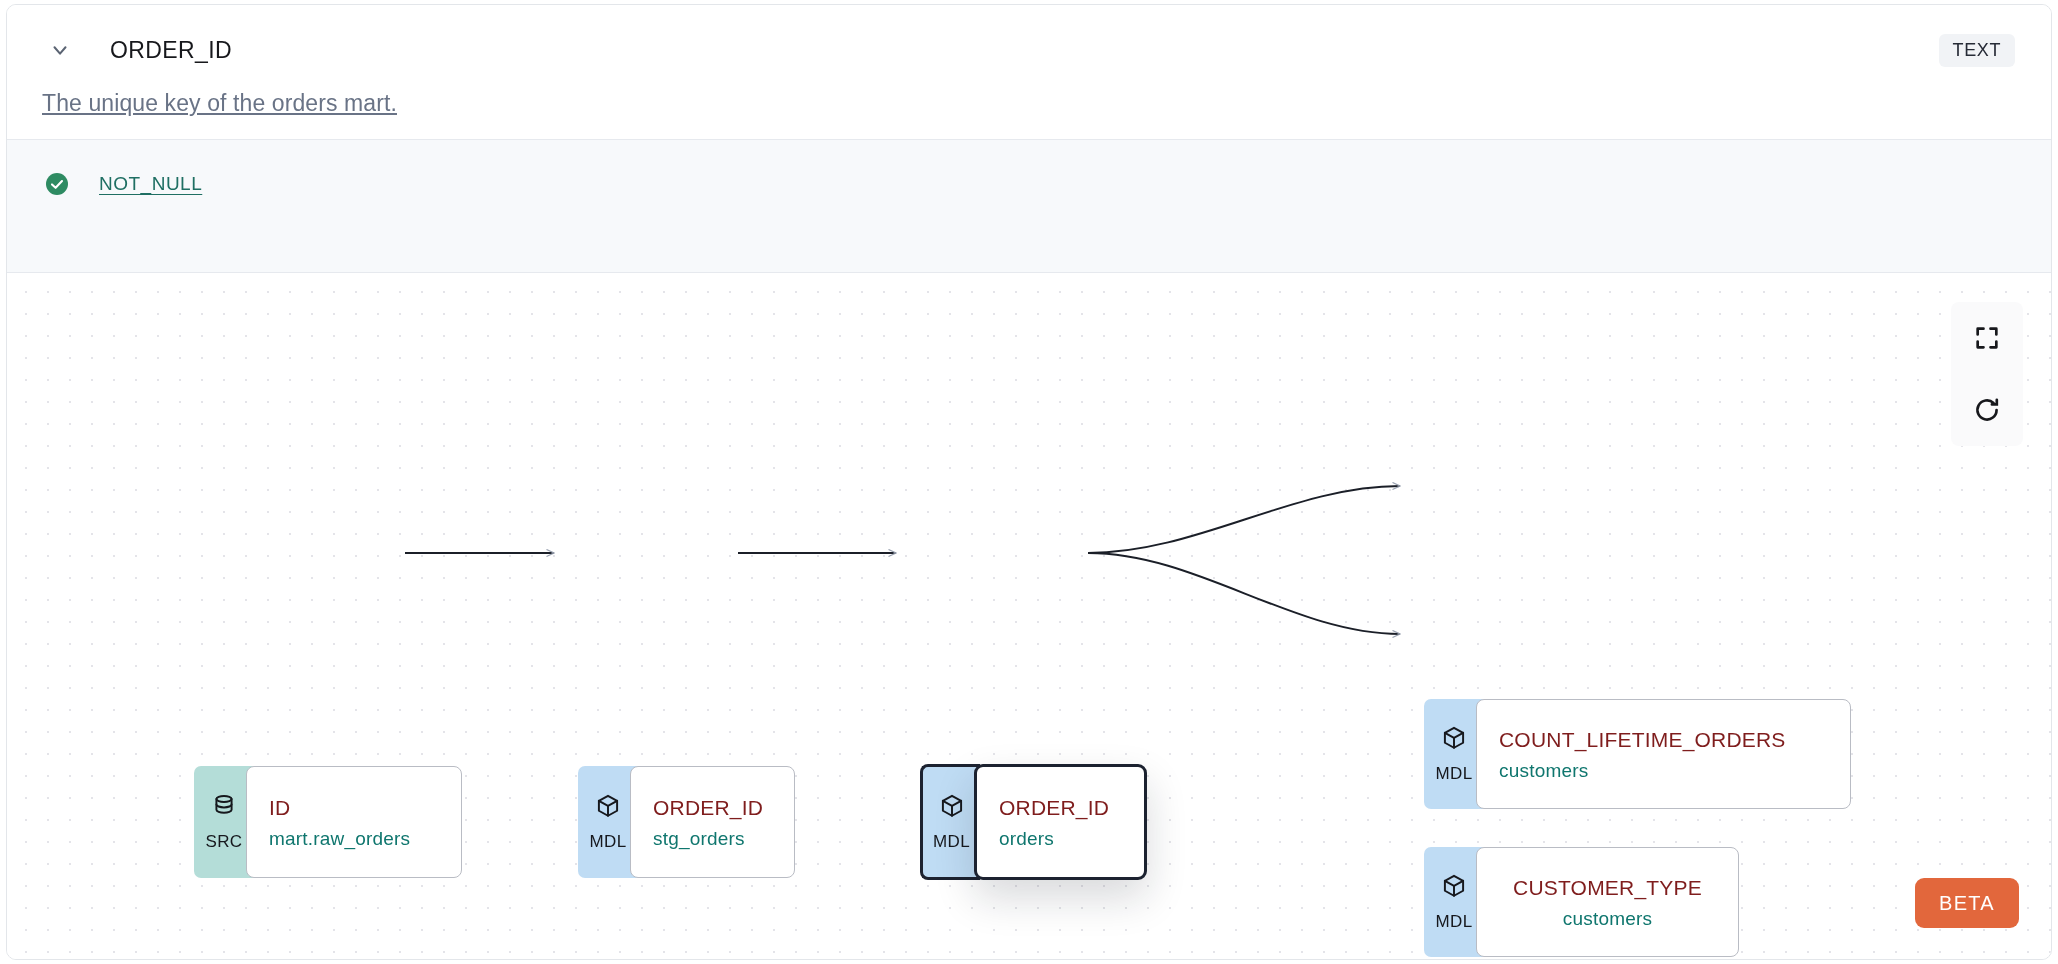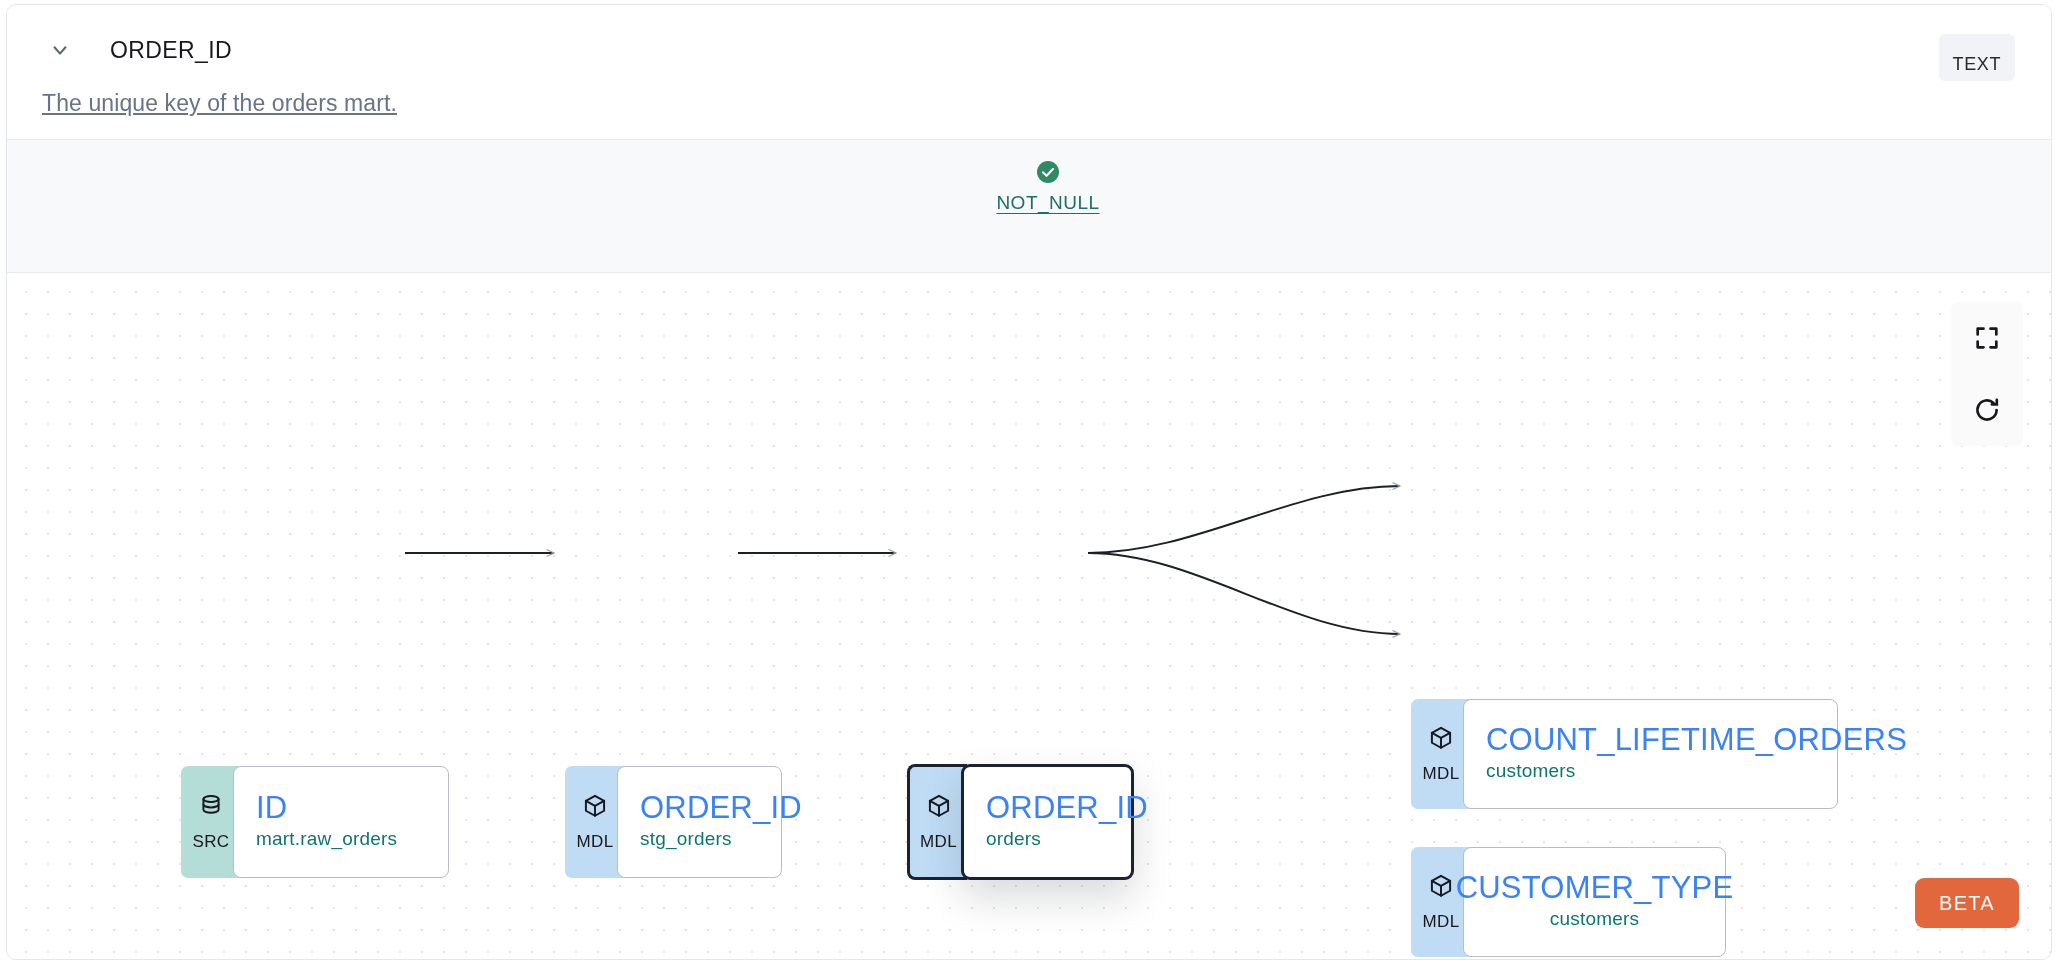--- a/index.html
+++ b/index.html
@@ -54,21 +54,21 @@
     line-height: 28px;
   }
   .type-badge {
     position: absolute;
     right: 36px;
     top: 29px;
     background: #f1f3f6;
     color: #262b36;
     font-size: 18px;
     letter-spacing: 0.6px;
-    padding: 20px 14px 7px 14px;
+    padding: 6px 14px 7px 14px;
     border-radius: 6px;
     line-height: 20px;
     cursor: default;
   }
 
   
   .description {
     position: absolute;
     left: 35px;
     top: 83px;
@@ -89,22 +89,21 @@
     background: #f7f9fb;
     border-top: 1px solid #e6e9ee;
     border-bottom: 1px solid #e6e9ee;
     padding-top: 20px;
   }
   .test-row {
     display: flex;
     align-items: center;
     height: 48px;
     padding-left: 38px;
-    gap: 8px;
-    flex-direction: column;
+    gap: 30px;
   }
   .check-icon {
     width: 24px;
     height: 24px;
     flex: 0 0 24px;
     display: block;
   }
   .test-link {
     font-size: 19px;
     color: #1f6f63;
@@ -141,41 +140,42 @@
     border-radius: 7px 0 0 7px;
     display: flex;
     flex-direction: column;
     align-items: center;
     justify-content: center;
     gap: 14px;
     font-size: 17px;
     color: #16181d;
     letter-spacing: 0.3px;
     flex: 0 0 60px;
+    margin-left: 13px;
   }
   .node-tag.src { background: #b4ddd8; }
   .node-tag.mdl { background: #bfdcf4; }
   .node-tag-label { line-height: 18px; }
 
   .node-body {
     background: #ffffff;
     border: 1px solid #b9bcc4;
     border-radius: 8px;
     padding: 17px 22px 17px 22px;
     display: flex;
     flex-direction: column;
     justify-content: center;
     gap: 4px;
     margin-left: -8px;
     position: relative;
     z-index: 2;
   }
   .node-name {
-    font-size: 31px;
-    color: #3b82f6;
+    font-size: 21px;
+    color: #7f1d1d;
     line-height: 30px;
     letter-spacing: 0.2px;
     white-space: nowrap;
   }
   .node-sub {
     font-size: 19px;
     color: #0f766e;
     line-height: 24px;
     letter-spacing: 0.2px;
     white-space: nowrap;

